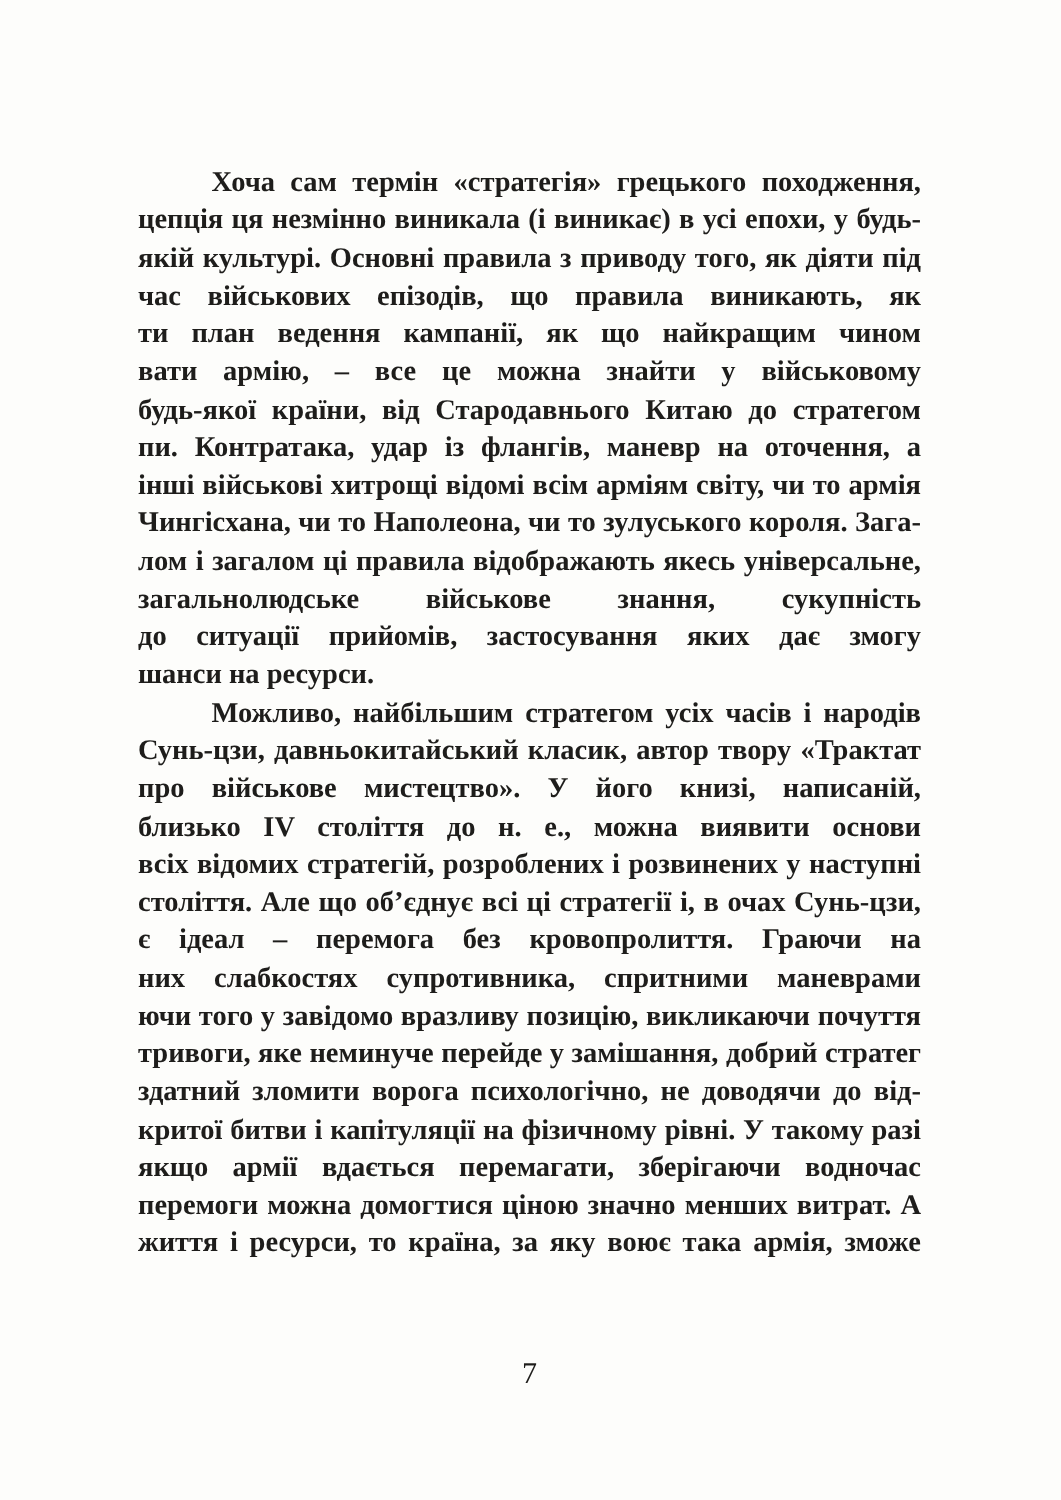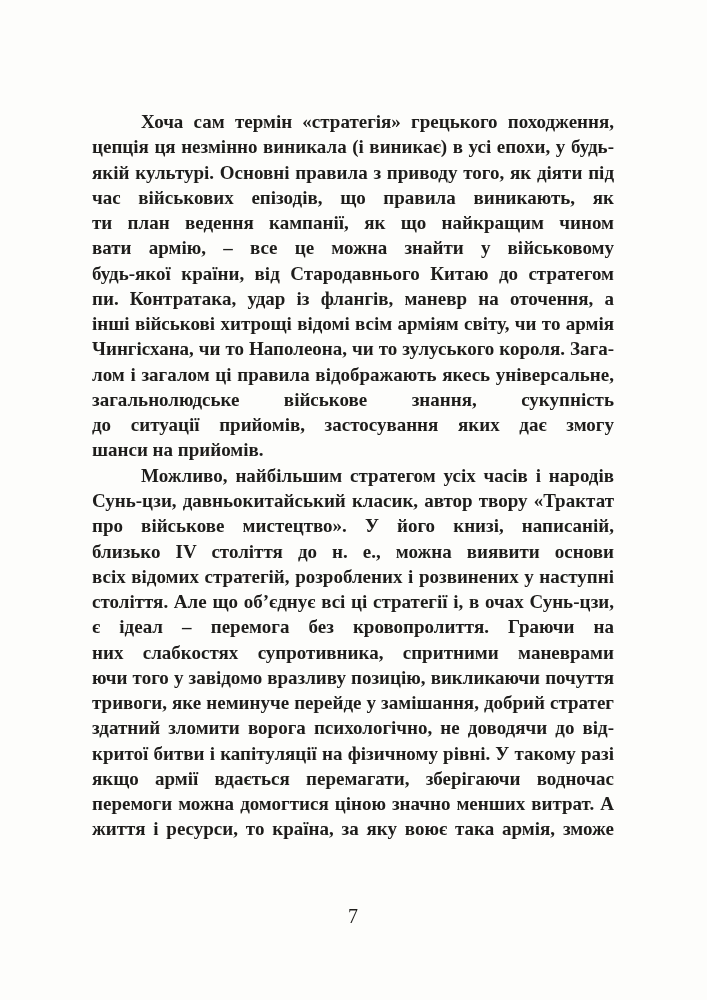--- a/index.html
+++ b/index.html
@@ -67,21 +67,21 @@
         <div class="line">час військових епізодів, що правила виникають, як розроби-</div>
         <div class="line">ти план ведення кампанії, як що найкращим чином організу-</div>
         <div class="line">вати армію, – все це можна знайти у військовому керівництві</div>
         <div class="line">будь-якої країни, від Стародавнього Китаю до стратегом Євро-</div>
         <div class="line">пи. Контратака, удар із флангів, маневр на оточення, а також</div>
         <div class="line">інші військові хитрощі відомі всім арміям світу, чи то армія</div>
         <div class="line">Чингісхана, чи то Наполеона, чи то зулуського короля. Зага-</div>
         <div class="line">лом і загалом ці правила відображають якесь універсальне,</div>
         <div class="line">загальнолюдське військове знання, сукупність пристосованих</div>
         <div class="line">до ситуації прийомів, застосування яких дає змогу підвищити</div>
-        <div class="line nojust">шанси на прийомів.</div>
+        <div class="line nojust">шанси на ресурси.</div>
       </div>
       <div class="paragraph">
         <div class="line first">Можливо, найбільшим стратегом усіх часів і народів був</div>
         <div class="line">Сунь-цзи, давньокитайський класик, автор твору «Трактат</div>
         <div class="line">про військове мистецтво». У його книзі, написаній, імовірно,</div>
         <div class="line">близько IV століття до н. е., можна виявити основи практично</div>
         <div class="line">всіх відомих стратегій, розроблених і розвинених у наступні</div>
         <div class="line">століття. Але що об’єднує всі ці стратегії і, в очах Сунь-цзи,</div>
         <div class="line">є ідеал – перемога без кровопролиття. Граючи на психологіч-</div>
         <div class="line">них слабкостях супротивника, спритними маневрами заганя-</div>

